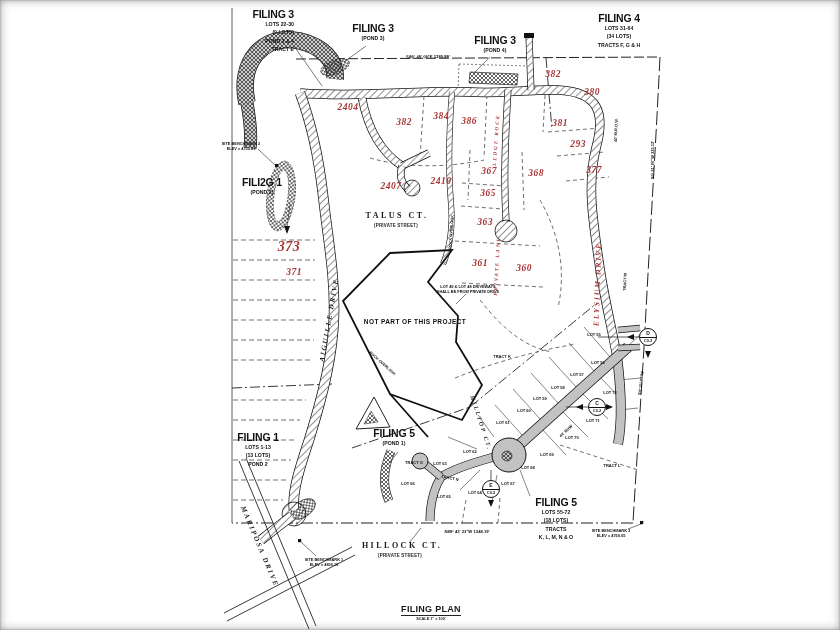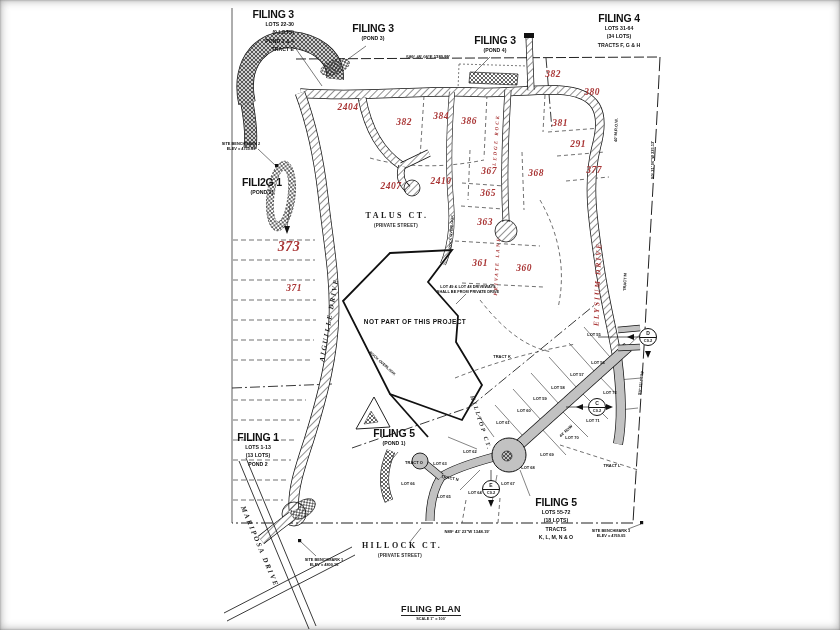--- a/index.html
+++ b/index.html
@@ -282,32 +282,32 @@
         <div class="fl">TRACTS</div>
         <div class="fl">K, L, M, N &amp; O</div>
       </div>
       <div class="lbl rn" style="left: 348px; top: 107px; font-size: 9.5px; color: rgb(169, 53, 53); transform: translate(-50%, -50%) rotate(0deg);">2404</div>
       <div class="lbl rn" style="left: 404px; top: 122px; font-size: 9.5px; color: rgb(169, 53, 53); transform: translate(-50%, -50%) rotate(0deg);">382</div>
       <div class="lbl rn" style="left: 441px; top: 116px; font-size: 9.5px; color: rgb(169, 53, 53); transform: translate(-50%, -50%) rotate(0deg);">384</div>
       <div class="lbl rn" style="left: 469px; top: 121px; font-size: 9.5px; color: rgb(169, 53, 53); transform: translate(-50%, -50%) rotate(0deg);">386</div>
       <div class="lbl rn" style="left: 553px; top: 74px; font-size: 9.5px; color: rgb(169, 53, 53); transform: translate(-50%, -50%) rotate(0deg);">382</div>
       <div class="lbl rn" style="left: 592px; top: 92px; font-size: 9.5px; color: rgb(169, 53, 53); transform: translate(-50%, -50%) rotate(0deg);">380</div>
       <div class="lbl rn" style="left: 560px; top: 123px; font-size: 9.5px; color: rgb(169, 53, 53); transform: translate(-50%, -50%) rotate(0deg);">381</div>
-      <div class="lbl rn" style="left: 578px; top: 144px; font-size: 9.5px; color: rgb(169, 53, 53); transform: translate(-50%, -50%) rotate(0deg);">291</div>
+      <div class="lbl rn" style="left: 578px; top: 144px; font-size: 9.5px; color: rgb(169, 53, 53); transform: translate(-50%, -50%) rotate(0deg);">293</div>
       <div class="lbl rn" style="left: 594px; top: 170px; font-size: 9.5px; color: rgb(169, 53, 53); transform: translate(-50%, -50%) rotate(0deg);">377</div>
       <div class="lbl rn" style="left: 391px; top: 186px; font-size: 9.5px; color: rgb(169, 53, 53); transform: translate(-50%, -50%) rotate(0deg);">2407</div>
       <div class="lbl rn" style="left: 441px; top: 181px; font-size: 9.5px; color: rgb(169, 53, 53); transform: translate(-50%, -50%) rotate(0deg);">2410</div>
       <div class="lbl rn" style="left: 489px; top: 171px; font-size: 9.5px; color: rgb(169, 53, 53); transform: translate(-50%, -50%) rotate(0deg);">367</div>
       <div class="lbl rn" style="left: 536px; top: 173px; font-size: 9.5px; color: rgb(169, 53, 53); transform: translate(-50%, -50%) rotate(0deg);">368</div>
       <div class="lbl rn" style="left: 488px; top: 193px; font-size: 9.5px; color: rgb(169, 53, 53); transform: translate(-50%, -50%) rotate(0deg);">365</div>
       <div class="lbl rn" style="left: 485px; top: 222px; font-size: 9.5px; color: rgb(169, 53, 53); transform: translate(-50%, -50%) rotate(0deg);">363</div>
       <div class="lbl rn" style="left: 480px; top: 263px; font-size: 9.5px; color: rgb(169, 53, 53); transform: translate(-50%, -50%) rotate(0deg);">361</div>
       <div class="lbl rn" style="left: 524px; top: 268px; font-size: 9.5px; color: rgb(169, 53, 53); transform: translate(-50%, -50%) rotate(0deg);">360</div>
       <div class="lbl rn" style="left: 289px; top: 247px; font-size: 14px; color: rgb(169, 53, 53); transform: translate(-50%, -50%) rotate(0deg);">373</div>
-      <div class="lbl rn" style="left: 294px; top: 288px; font-size: 9.5px; color: rgb(169, 53, 53); transform: translate(-50%, -50%) rotate(0deg);">371</div>
+      <div class="lbl rn" style="left: 294px; top: 272px; font-size: 9.5px; color: rgb(169, 53, 53); transform: translate(-50%, -50%) rotate(0deg);">371</div>
       <div class="lbl rs" style="left: 598px; top: 284px; font-size: 7.5px; color: rgb(169, 53, 53); transform: translate(-50%, -50%) rotate(-88deg);">ELYSIUM DRIVE</div>
       <div class="lbl rs" style="left: 498px; top: 266px; font-size: 5px; color: rgb(169, 53, 53); transform: translate(-50%, -50%) rotate(-87deg);">PRIVATE LANE</div>
       <div class="lbl rs" style="left: 497px; top: 140px; font-size: 5px; color: rgb(169, 53, 53); transform: translate(-50%, -50%) rotate(-86deg);">LEDGE ROCK</div>
       <div class="lbl st" style="left: 397px; top: 216px; font-size: 8px; transform: translate(-50%, -50%) rotate(0deg);">TALUS CT.</div>
       <div class="lbl sub" style="left: 396px; top: 226px; font-size: 4.5px; transform: translate(-50%, -50%) rotate(0deg);">(PRIVATE STREET)</div>
       <div class="lbl st" style="left: 402px; top: 546px; font-size: 8px; transform: translate(-50%, -50%) rotate(0deg);">HILLOCK CT.</div>
       <div class="lbl sub" style="left: 400px; top: 556px; font-size: 4.5px; transform: translate(-50%, -50%) rotate(0deg);">(PRIVATE STREET)</div>
       <div class="lbl sti" style="left: 330px; top: 320px; font-size: 7px; transform: translate(-50%, -50%) rotate(-80deg);">AIGUILLE DRIVE</div>
       <div class="lbl sti" style="left: 259px; top: 547px; font-size: 7px; transform: translate(-50%, -50%) rotate(67deg);">MARIPOSA DRIVE</div>
       <div class="lbl sti" style="left: 481px; top: 423px; font-size: 6px; transform: translate(-50%, -50%) rotate(72deg);">HILLTOP CT.</div>

